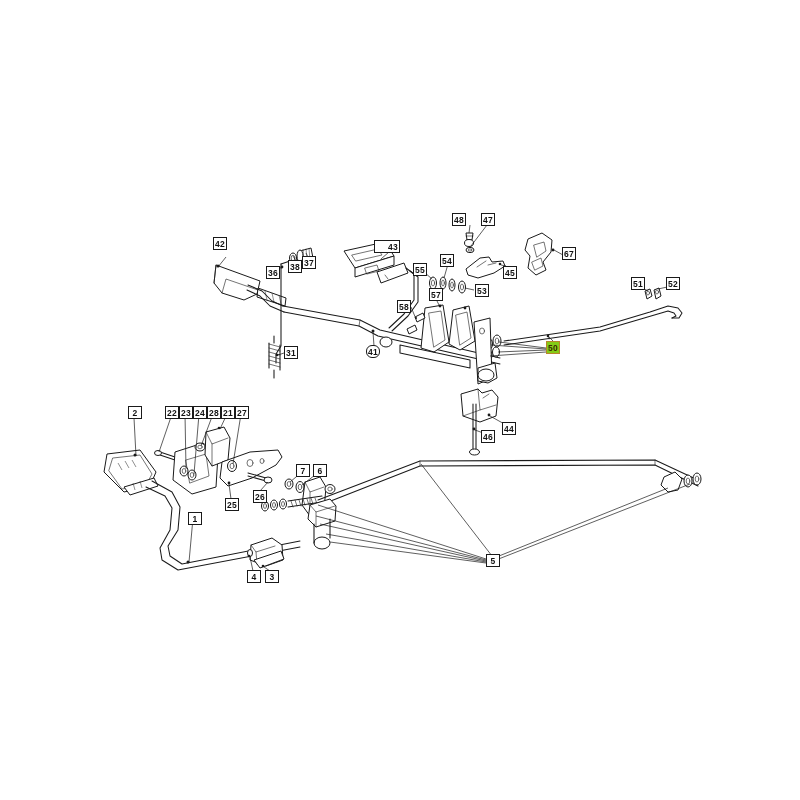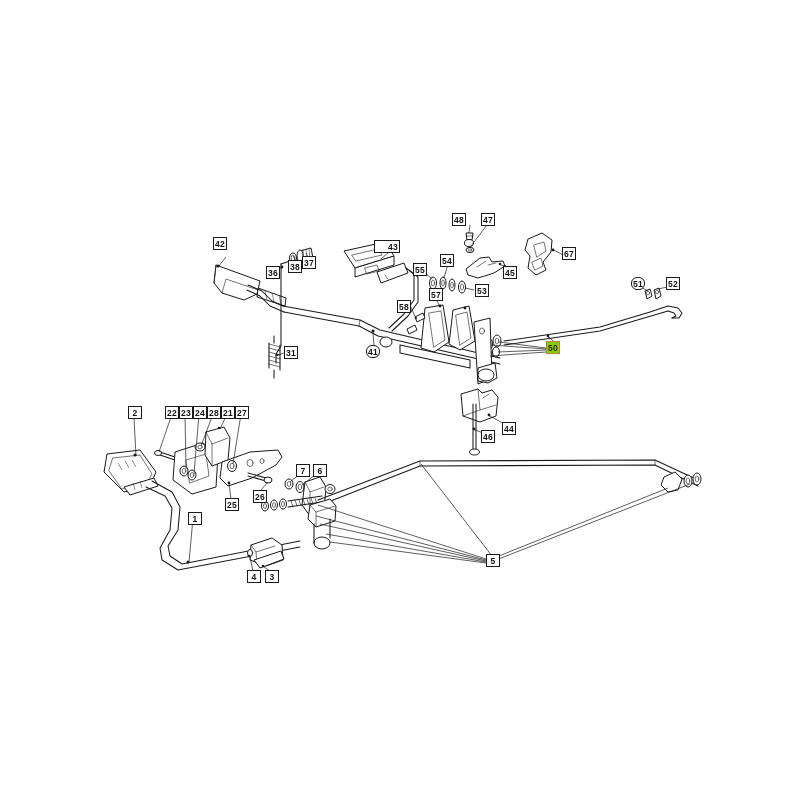--- a/index.html
+++ b/index.html
@@ -439,21 +439,21 @@
     <div class="callout" style="left:366px; top:345px;border-radius:6px;">41</div>
     <div class="callout" style="left:397px; top:300px;">58</div>
     <div class="callout" style="left:429px; top:288px;">57</div>
     <div class="callout" style="left:413px; top:263px;">55</div>
     <div class="callout" style="left:440px; top:254px;">54</div>
     <div class="callout" style="left:475px; top:284px;">53</div>
     <div class="callout" style="left:436px; top:213px;margin-left:16px;">48</div>
     <div class="callout" style="left:481px; top:213px;">47</div>
     <div class="callout" style="left:503px; top:266px;">45</div>
     <div class="callout" style="left:562px; top:247px;">67</div>
-    <div class="callout" style="left:631px; top:277px;border-radius:6px;">51</div>
+    <div class="callout" style="left:631px; top:277px;">51</div>
     <div class="callout" style="left:666px; top:277px;">52</div>
     <div class="callout highlight" style="left:546px; top:341px;">50</div>
     <div class="callout" style="left:502px; top:422px;">44</div>
     <div class="callout" style="left:481px; top:430px;">46</div>
     <div class="callout" style="left:128px; top:406px;">2</div>
     <div class="callout" style="left:165px; top:406px;">22</div>
     <div class="callout" style="left:179px; top:406px;">23</div>
     <div class="callout" style="left:193px; top:406px;">24</div>
     <div class="callout" style="left:207px; top:406px;">28</div>
     <div class="callout" style="left:221px; top:406px;">21</div>

